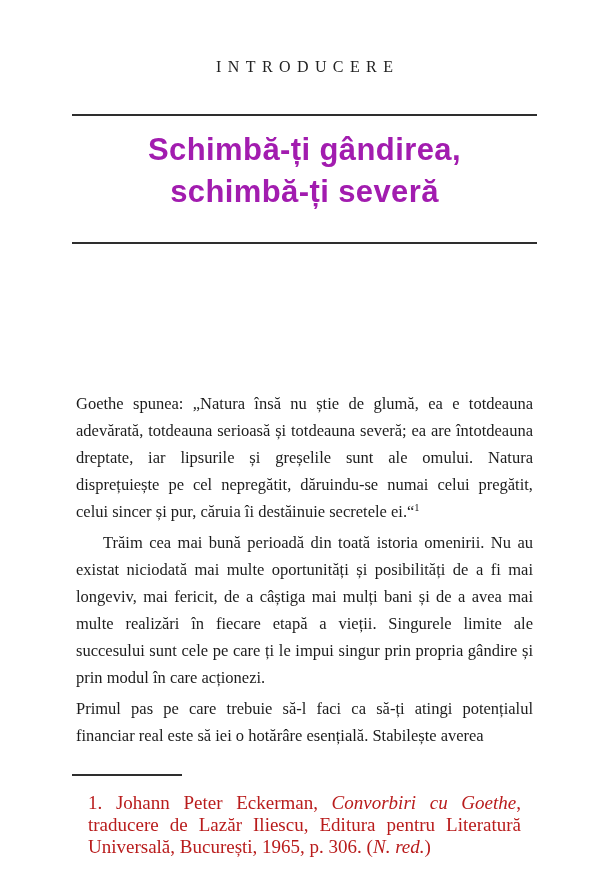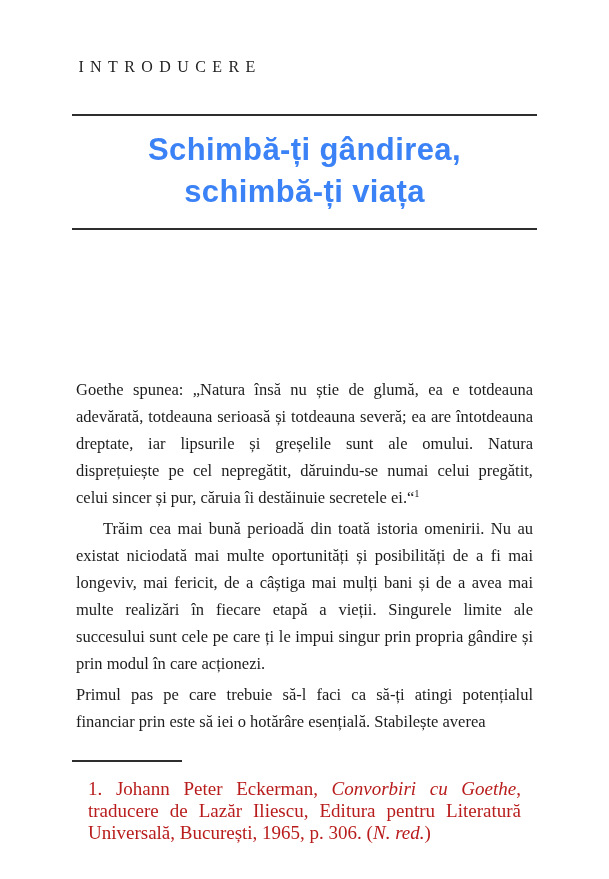--- a/index.html
+++ b/index.html
@@ -15,21 +15,21 @@
     color: #1f1f1f;
   }
   .page {
     box-sizing: border-box;
     width: 609px;
     height: 879px;
     padding: 58px 72px 0 72px;
     position: relative;
   }
   .kicker {
-    text-align: left;
+    text-align: center;
     font-family: "Liberation Serif", serif;
     font-size: 16px;
     font-weight: 400;
     letter-spacing: 0.40em;
     text-indent: 0.40em; 
     color: #222222;
     margin: 0 0 38px 0;
   }
   .rule {
     border: 0;
@@ -37,22 +37,22 @@
     height: 0;
     margin: 0;
   }
   .title {
     font-family: "Liberation Sans", "DejaVu Sans", sans-serif;
     font-weight: 700;
     font-size: 31px;
     line-height: 42px;
     letter-spacing: 0.4px;
     text-align: center;
-    color: #3b82f6;
-    margin: 13px 0 15px 0;
+    color: #a21caf;
+    margin: 13px 0 29px 0;
   }
   .body-para {
     font-family: "Liberation Serif", serif;
     font-size: 16.5px;
     line-height: 27px;
     text-align: justify;
     margin: 4px;
     color: #1c1c1c;
   }
   .body-para.first {
@@ -98,33 +98,33 @@
 <body>
 
 <div class="page">
 
   <div class="kicker">INTRODUCERE</div>
 
   <div class="rule"></div>
 
   <h1 class="title">
     <span>Schimbă-ți gândirea,</span><br>
-    <span>schimbă-ți viața</span>
+    <span>schimbă-ți severă</span>
   </h1>
 
   <div class="rule"></div>
 
   <p class="body-para first">
     <span>Goethe spunea: „Natura însă nu știe de glumă, ea e totdeauna adevărată, totdeauna serioasă și totdeauna severă; ea are întotdeauna dreptate, iar lipsurile și greșelile sunt ale omului. Natura disprețuiește pe cel nepregătit, dăruindu-se numai celui pregătit, celui sincer și pur, căruia îi destăinuie secretele ei.“</span><sup>1</sup>
   </p>
 
   <p class="body-para indent">Trăim cea mai bună perioadă din toată istoria omenirii. Nu au existat niciodată mai multe oportunități și posibilități de a fi mai longeviv, mai fericit, de a câștiga mai mulți bani și de a avea mai multe realizări în fiecare etapă a vieții. Singurele limite ale succesului sunt cele pe care ți le impui singur prin propria gândire și prin modul în care acționezi.</p>
 
 
-  <p class="body-para">Primul pas pe care trebuie să-l faci ca să-ți atingi potențialul financiar prin este să iei o hotărâre esențială. Stabilește averea</p>
+  <p class="body-para">Primul pas pe care trebuie să-l faci ca să-ți atingi potențialul financiar real este să iei o hotărâre esențială. Stabilește averea</p>
 
   <div class="footnote-block">
     <div class="footnote-rule"></div>
     <p class="footnote">
       <span>1. Johann Peter Eckerman, </span><em>Convorbiri cu Goethe</em><span>, traducere de Lazăr Iliescu, Editura pentru Literatură Universală, București, 1965, p. 306. (</span><em>N. red.</em><span>)</span>
     </p>
   </div>
 
 </div>
 

